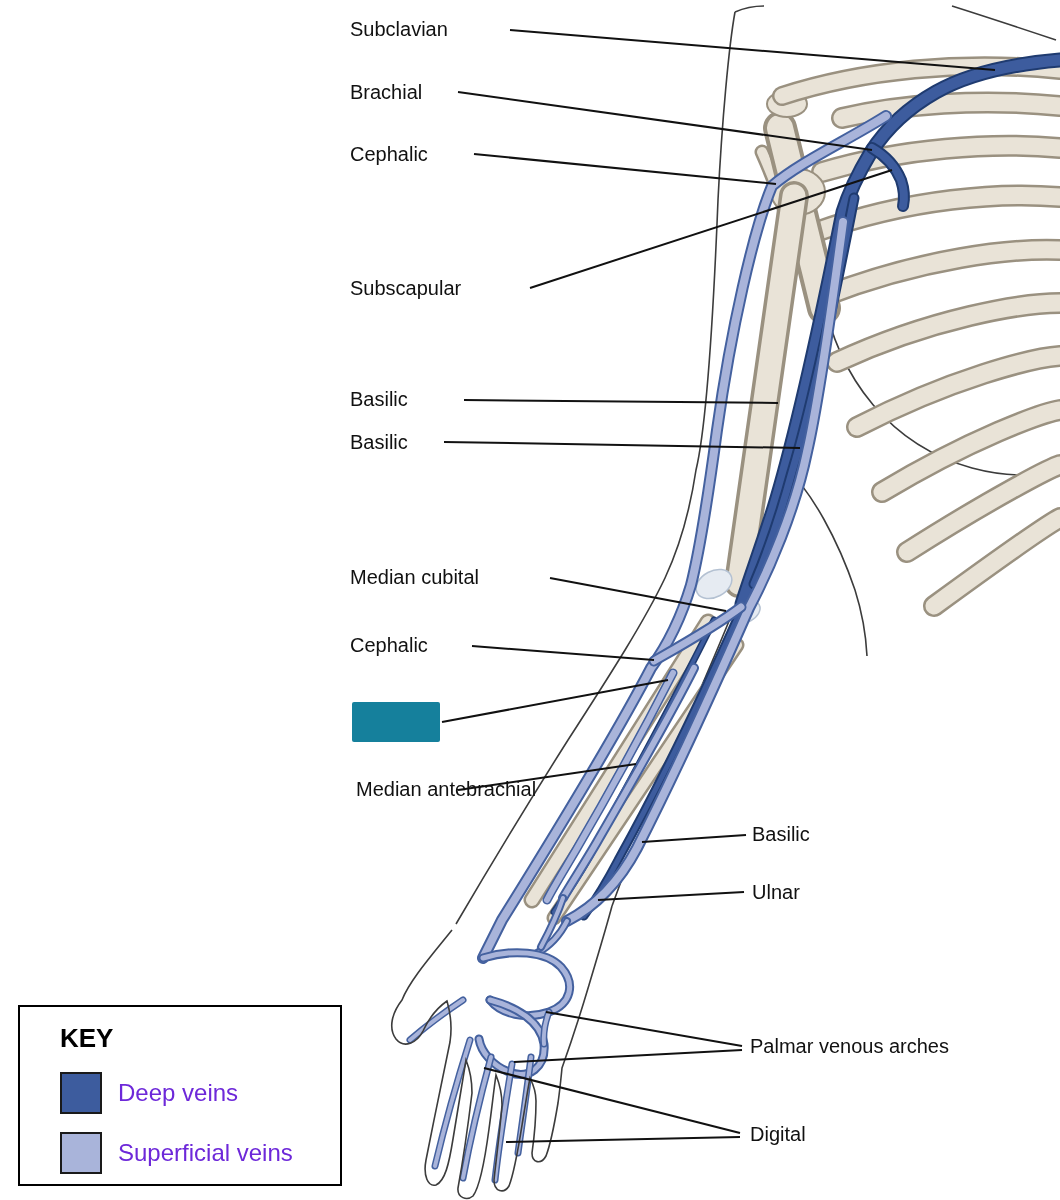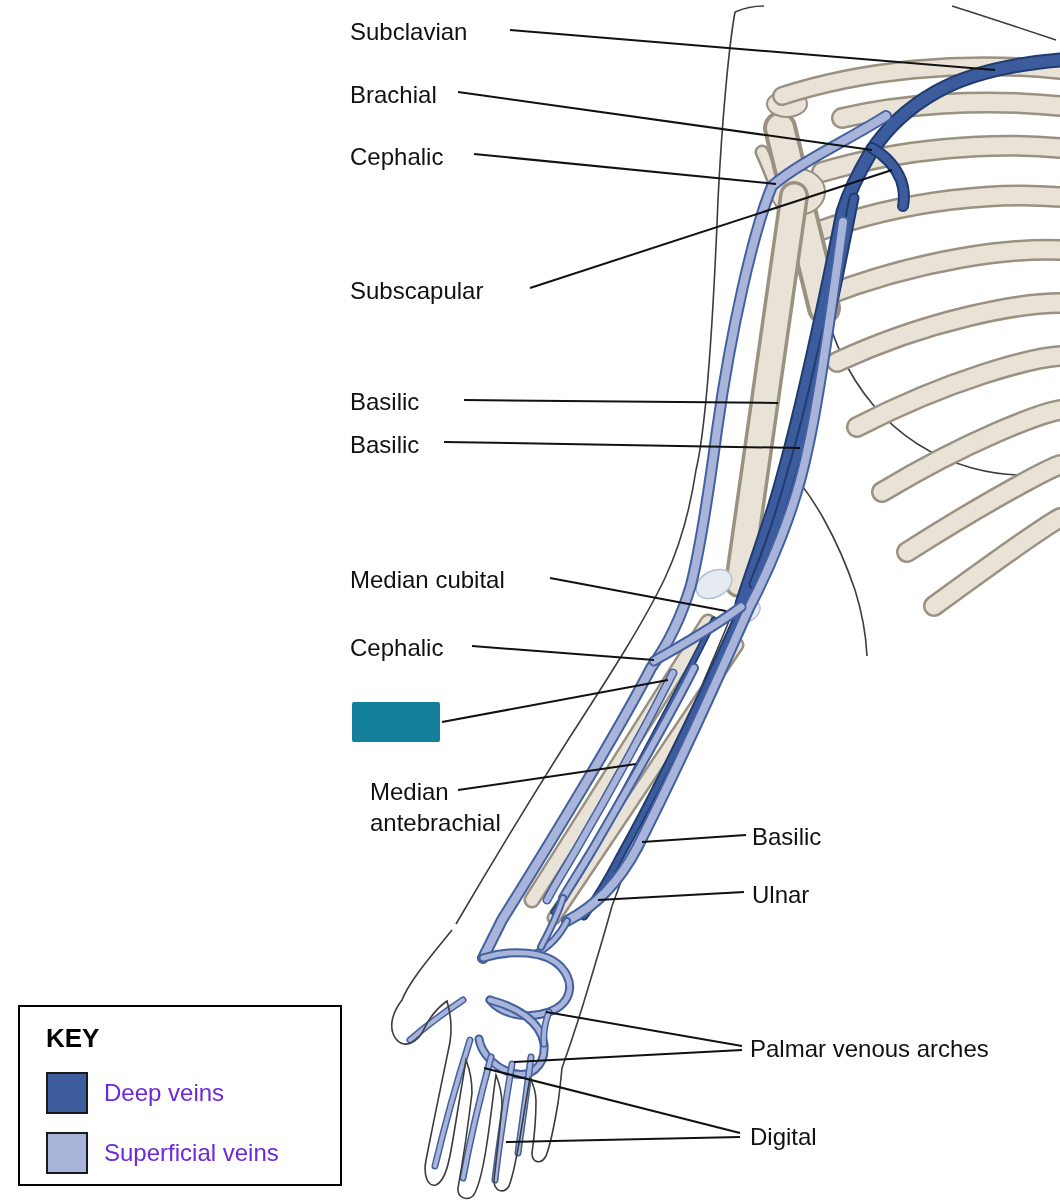--- a/index.html
+++ b/index.html
@@ -1,32 +1,32 @@
 <!DOCTYPE html>
 <html><head>
 <meta charset="utf-8">
 <style>
   html,body{margin:0;padding:0;background:#fff;}
   #figure{position:relative;width:1060px;height:1200px;background:#fff;overflow:hidden;
           font-family:"Liberation Sans",sans-serif;}
   svg{position:absolute;left:0;top:0;}
-  .lbl{position:absolute;font-size:24px;color:#111;white-space:nowrap;line-height:1.3;}
+  .lbl{position:absolute;font-size:20px;color:#111;white-space:nowrap;line-height:1.3;}
   .lbl.wrap{white-space:normal;width:200px;}
   
   .outl{fill:none;stroke:#3c3c3c;stroke-width:1.6;}
   .bone-o{fill:none;stroke:#9a9180;stroke-linecap:round;}
   .bone-i{fill:none;stroke:#e9e3d7;stroke-linecap:round;}
   .dv-o{fill:none;stroke:#1f3b70;stroke-linecap:round;}
   .dv-i{fill:none;stroke:#3d5c9e;stroke-linecap:round;}
   .sv-o{fill:none;stroke:#44619f;stroke-linecap:round;}
   .sv-i{fill:none;stroke:#a9b4da;stroke-linecap:round;}
   .leader{stroke:#111;stroke-width:2;fill:none;}
   #redaction-box{position:absolute;left:352px;top:702px;width:88px;height:40px;border-radius:2px;}
   #key-box{position:absolute;left:18px;top:1005px;width:324px;height:181px;border:2.5px solid #000;
-           background:#fff;box-sizing:border-box;padding:16px 26px;}
+           background:#fff;box-sizing:border-box;padding:16px 40px;}
   #key-title{font-size:26px;font-weight:bold;color:#000;margin:0 0 18px 0;}
   .key-row{display:flex;align-items:center;margin-bottom:18px;}
   .key-swatch{width:38px;height:38px;border:2px solid #1a1a1a;margin-right:16px;flex:0 0 auto;}
   .key-label{font-size:24px;color:#6d28d9;}
 </style>
 </head>
 <body>
 
 <div id="figure">
 
@@ -189,21 +189,21 @@
 
   <div class="lbl" style="left:350px;top:16px">Subclavian</div>
   <div class="lbl" style="left:350px;top:79px">Brachial</div>
   <div class="lbl" style="left:350px;top:141px">Cephalic</div>
   <div class="lbl" style="left:350px;top:275px">Subscapular</div>
   <div class="lbl" style="left:350px;top:386px">Basilic</div>
   <div class="lbl" style="left:350px;top:429px">Basilic</div>
   <div class="lbl" style="left:350px;top:564px">Median cubital</div>
   <div class="lbl" style="left:350px;top:632px">Cephalic</div>
   <div id="redaction-box" style="background: rgb(21, 128, 156);"></div>
-  <div class="lbl wrap" style="left:370px;top:776px">Median antebrachial</div>
+  <div class="lbl wrap" style="left:356px;top:776px">Median antebrachial</div>
   <div class="lbl" style="left:752px;top:821px">Basilic</div>
   <div class="lbl" style="left:752px;top:879px">Ulnar</div>
   <div class="lbl" style="left:750px;top:1033px">Palmar venous arches</div>
   <div class="lbl" style="left:750px;top:1121px">Digital</div>
 
   <div id="key-box">
     <div id="key-title">KEY</div>
     <div class="key-row">
       <span class="key-swatch" style="background: rgb(61, 92, 158);"></span>
       <span class="key-label">Deep veins</span>

